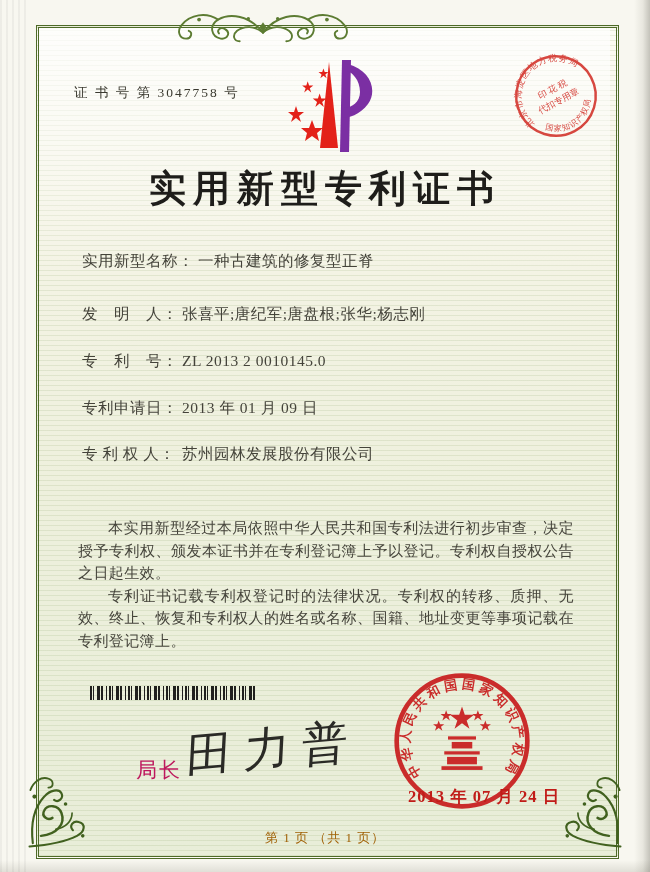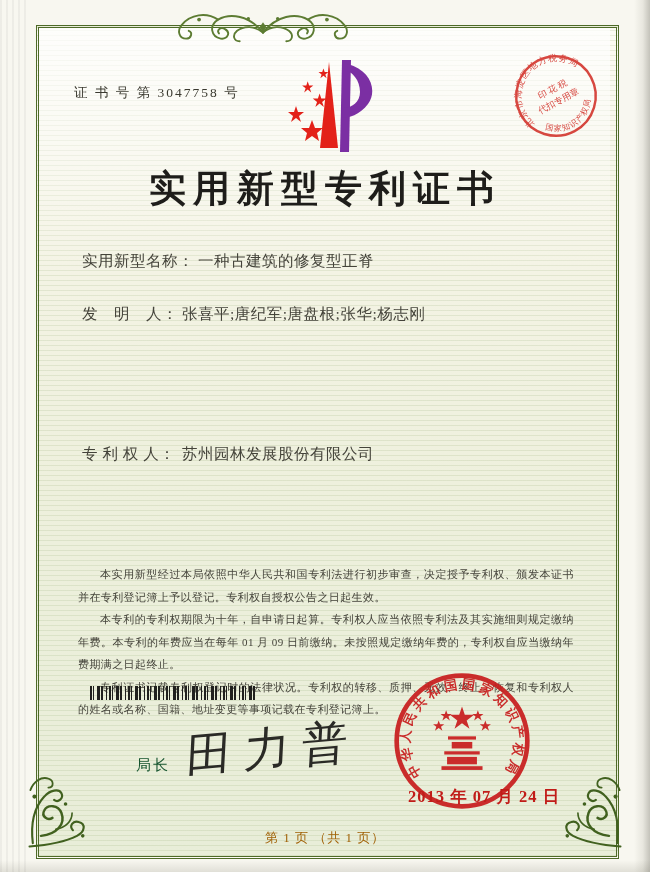--- a/index.html
+++ b/index.html
@@ -26,29 +26,29 @@
   }
   .frame-lighten{position:absolute;left:39px;top:28px;width:571px;height:250px;
     background:linear-gradient(180deg,rgba(255,255,255,.75),rgba(255,255,255,0));}
   .abs{position:absolute;}
   .cert-no{left:74px;top:84px;font-size:13.5px;letter-spacing:2px;color:#3b3a30;}
   .title{left:0;top:164px;width:650px;text-align:center;font-size:37px;font-weight:700;
     letter-spacing:7px;color:#1e1d1a;}
   .field{left:82px;font-size:15.5px;color:#44433a;letter-spacing:.5px;white-space:nowrap;}
   .flabel{display:inline-block;min-width:96px;font-family:Liberation Serif, serif;}
   .fvalue{margin-left:4px;}
-  .body-text{left:78px;top:517px;width:496px;font-size:11px;line-height:22.5px;
-    text-align:justify;color:#45443b;margin-top:46px;}
+  .body-text{left:78px;top:517px;width:496px;font-size:15px;line-height:22.5px;
+    text-align:justify;color:#45443b;}
   .body-text p{margin:0;text-indent:2em;letter-spacing:.4px;}
   .barcode{left:90px;top:686px;width:166px;height:14px;
     background:repeating-linear-gradient(90deg,
       #20201e 0 2px,transparent 2px 3px,#20201e 3px 4px,transparent 4px 7px,
       #20201e 7px 10px,transparent 10px 11px,#20201e 11px 13px,transparent 13px 16px,
       #20201e 16px 17px,transparent 17px 19px);}
-  .sig-label{left:136px;top:756px;font-size:15px;letter-spacing:2px;color:#14532d;}
+  .sig-label{left:136px;top:756px;font-size:21px;letter-spacing:2px;color:#be185d;}
   .sig-name{left:186px;top:718px;font-size:46px;color:#2726222;color:#2a2a26;
     font-family:"DejaVu Sans",sans-serif;font-weight:500;letter-spacing:12px;
     transform:rotate(-5deg) skewX(-8deg);}
   .issue-date{left:408px;top:786px;font-size:16.5px;font-weight:700;color:#c11c18;
     letter-spacing:1px;z-index:8;}
   .footer{left:0;top:829px;width:650px;text-align:center;font-size:13px;color:#a16207;
     letter-spacing:1px;}
   .seal-big{left:392px;top:671px;width:140px;height:140px;opacity:.93;z-index:7;}
   .tax-stamp{left:504px;top:44px;width:104px;height:104px;transform:rotate(-28deg);opacity:.88;}
   .orn-top{left:168px;top:5px;width:190px;height:43px;}
@@ -135,27 +135,32 @@
   </svg>
 
   <div class="abs title">实用新型专利证书</div>
 
   <div class="abs field" style="top:251px">
     <span class="flabel">实用新型名称：</span><span class="fvalue">一种古建筑的修复型正脊</span>
   </div>
   <div class="abs field" style="top:304px">
     <span class="flabel">发　明　人：</span><span class="fvalue">张喜平;唐纪军;唐盘根;张华;杨志刚</span>
   </div>
+  <div class="abs field" style="top:351px">
+    <span class="flabel">专　利　号：</span><span class="fvalue">ZL 2013 2 0010145.0</span>
+  </div>
+  <div class="abs field" style="top:398px">
+    <span class="flabel">专利申请日：</span><span class="fvalue">2013 年 01 月 09 日</span>
+  </div>
   <div class="abs field" style="top:444px">
     <span class="flabel">专 利 权 人：</span><span class="fvalue">苏州园林发展股份有限公司</span>
   </div>
 
   <div class="abs body-text">
     <p>本实用新型经过本局依照中华人民共和国专利法进行初步审查，决定授予专利权、颁发本证书并在专利登记簿上予以登记。专利权自授权公告之日起生效。</p>
-    <p>本专利的专利权期限为十年，自申请日起算。专利权人应当依照专利法及其实施细则规定缴纳年费。本专利的年费应当在每年 01 月 09 日前缴纳。未按照规定缴纳年费的，专利权自应当缴纳年费期满之日起终止。</p>
     <p>专利证书记载专利权登记时的法律状况。专利权的转移、质押、无效、终止、恢复和专利权人的姓名或名称、国籍、地址变更等事项记载在专利登记簿上。</p>
   </div>
 
   <div class="abs barcode"></div>
 
   <div class="abs sig-label">局长</div>
   <div class="abs sig-name">田力普</div>
 
   <svg class="abs seal-big" viewBox="0 0 150 150">
     <circle cx="75" cy="75" r="70" fill="none" stroke="#c81e1e" stroke-width="5"></circle>

